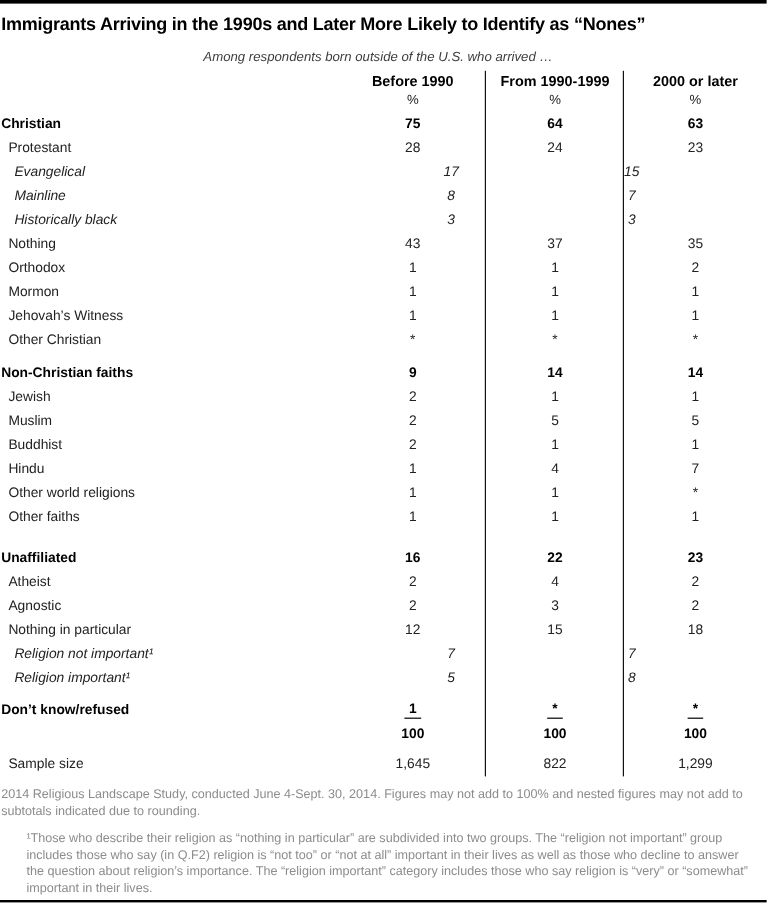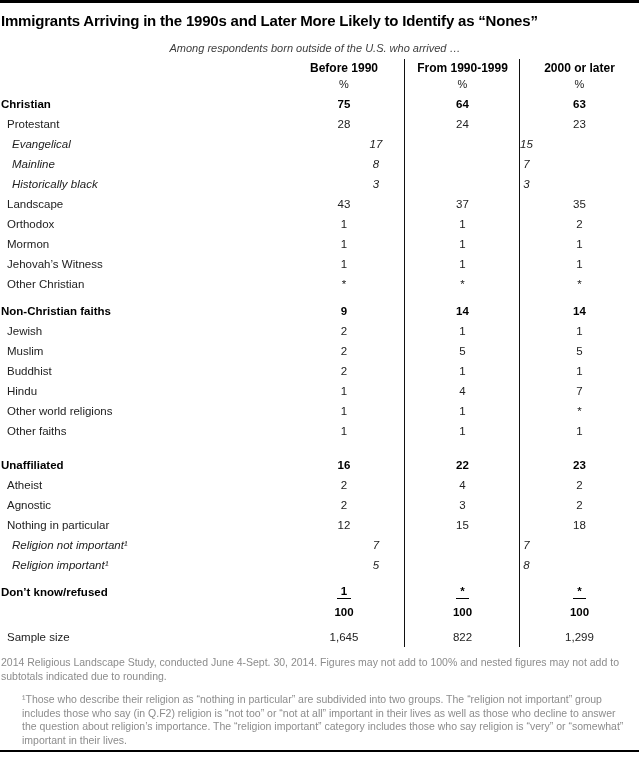--- a/index.html
+++ b/index.html
@@ -129,21 +129,21 @@
   </div>
 
   <div class="grid-row row style-italic">
     <div class="row-label">Historically black</div>
     <div class="value-cell">3</div>
     <div class="value-cell">3</div>
     <div class="value-cell">3</div>
   </div>
 
   <div class="grid-row row style-normal">
-    <div class="row-label">Landscape</div>
+    <div class="row-label">Nothing</div>
     <div class="value-cell">43</div>
     <div class="value-cell">37</div>
     <div class="value-cell">35</div>
   </div>
 
   <div class="grid-row row style-normal">
     <div class="row-label">Orthodox</div>
     <div class="value-cell">1</div>
     <div class="value-cell">1</div>
     <div class="value-cell">2</div>

